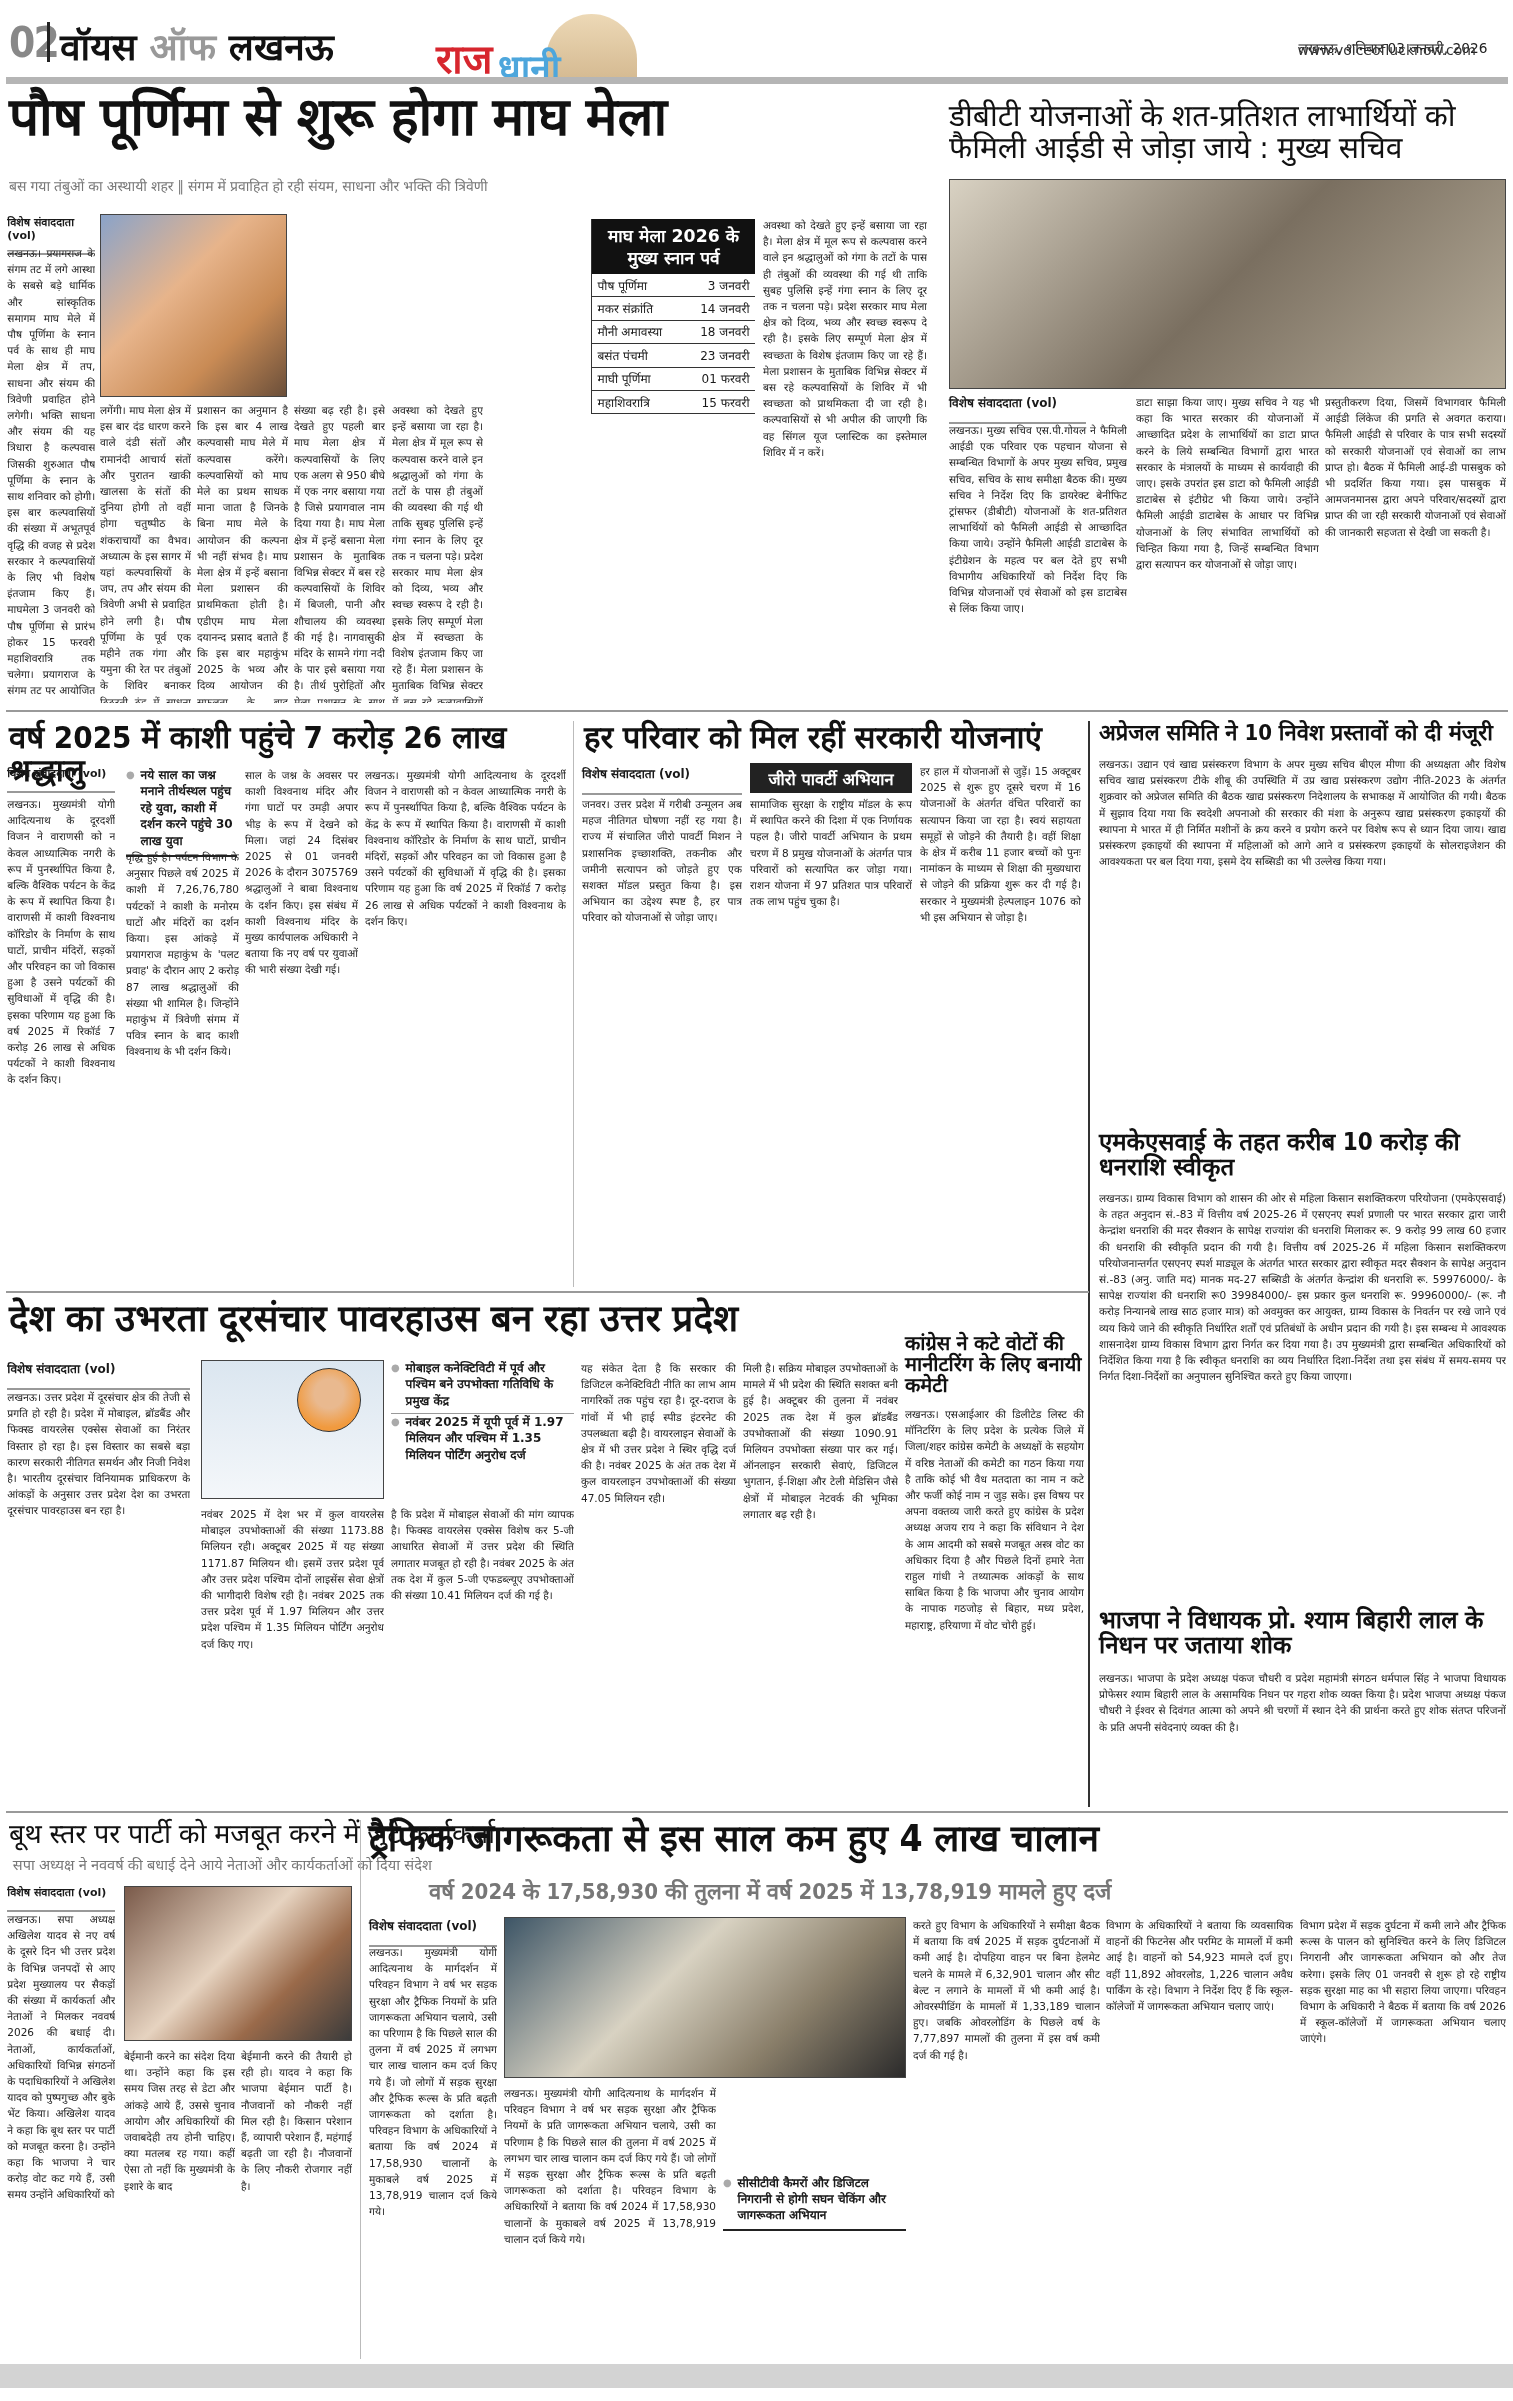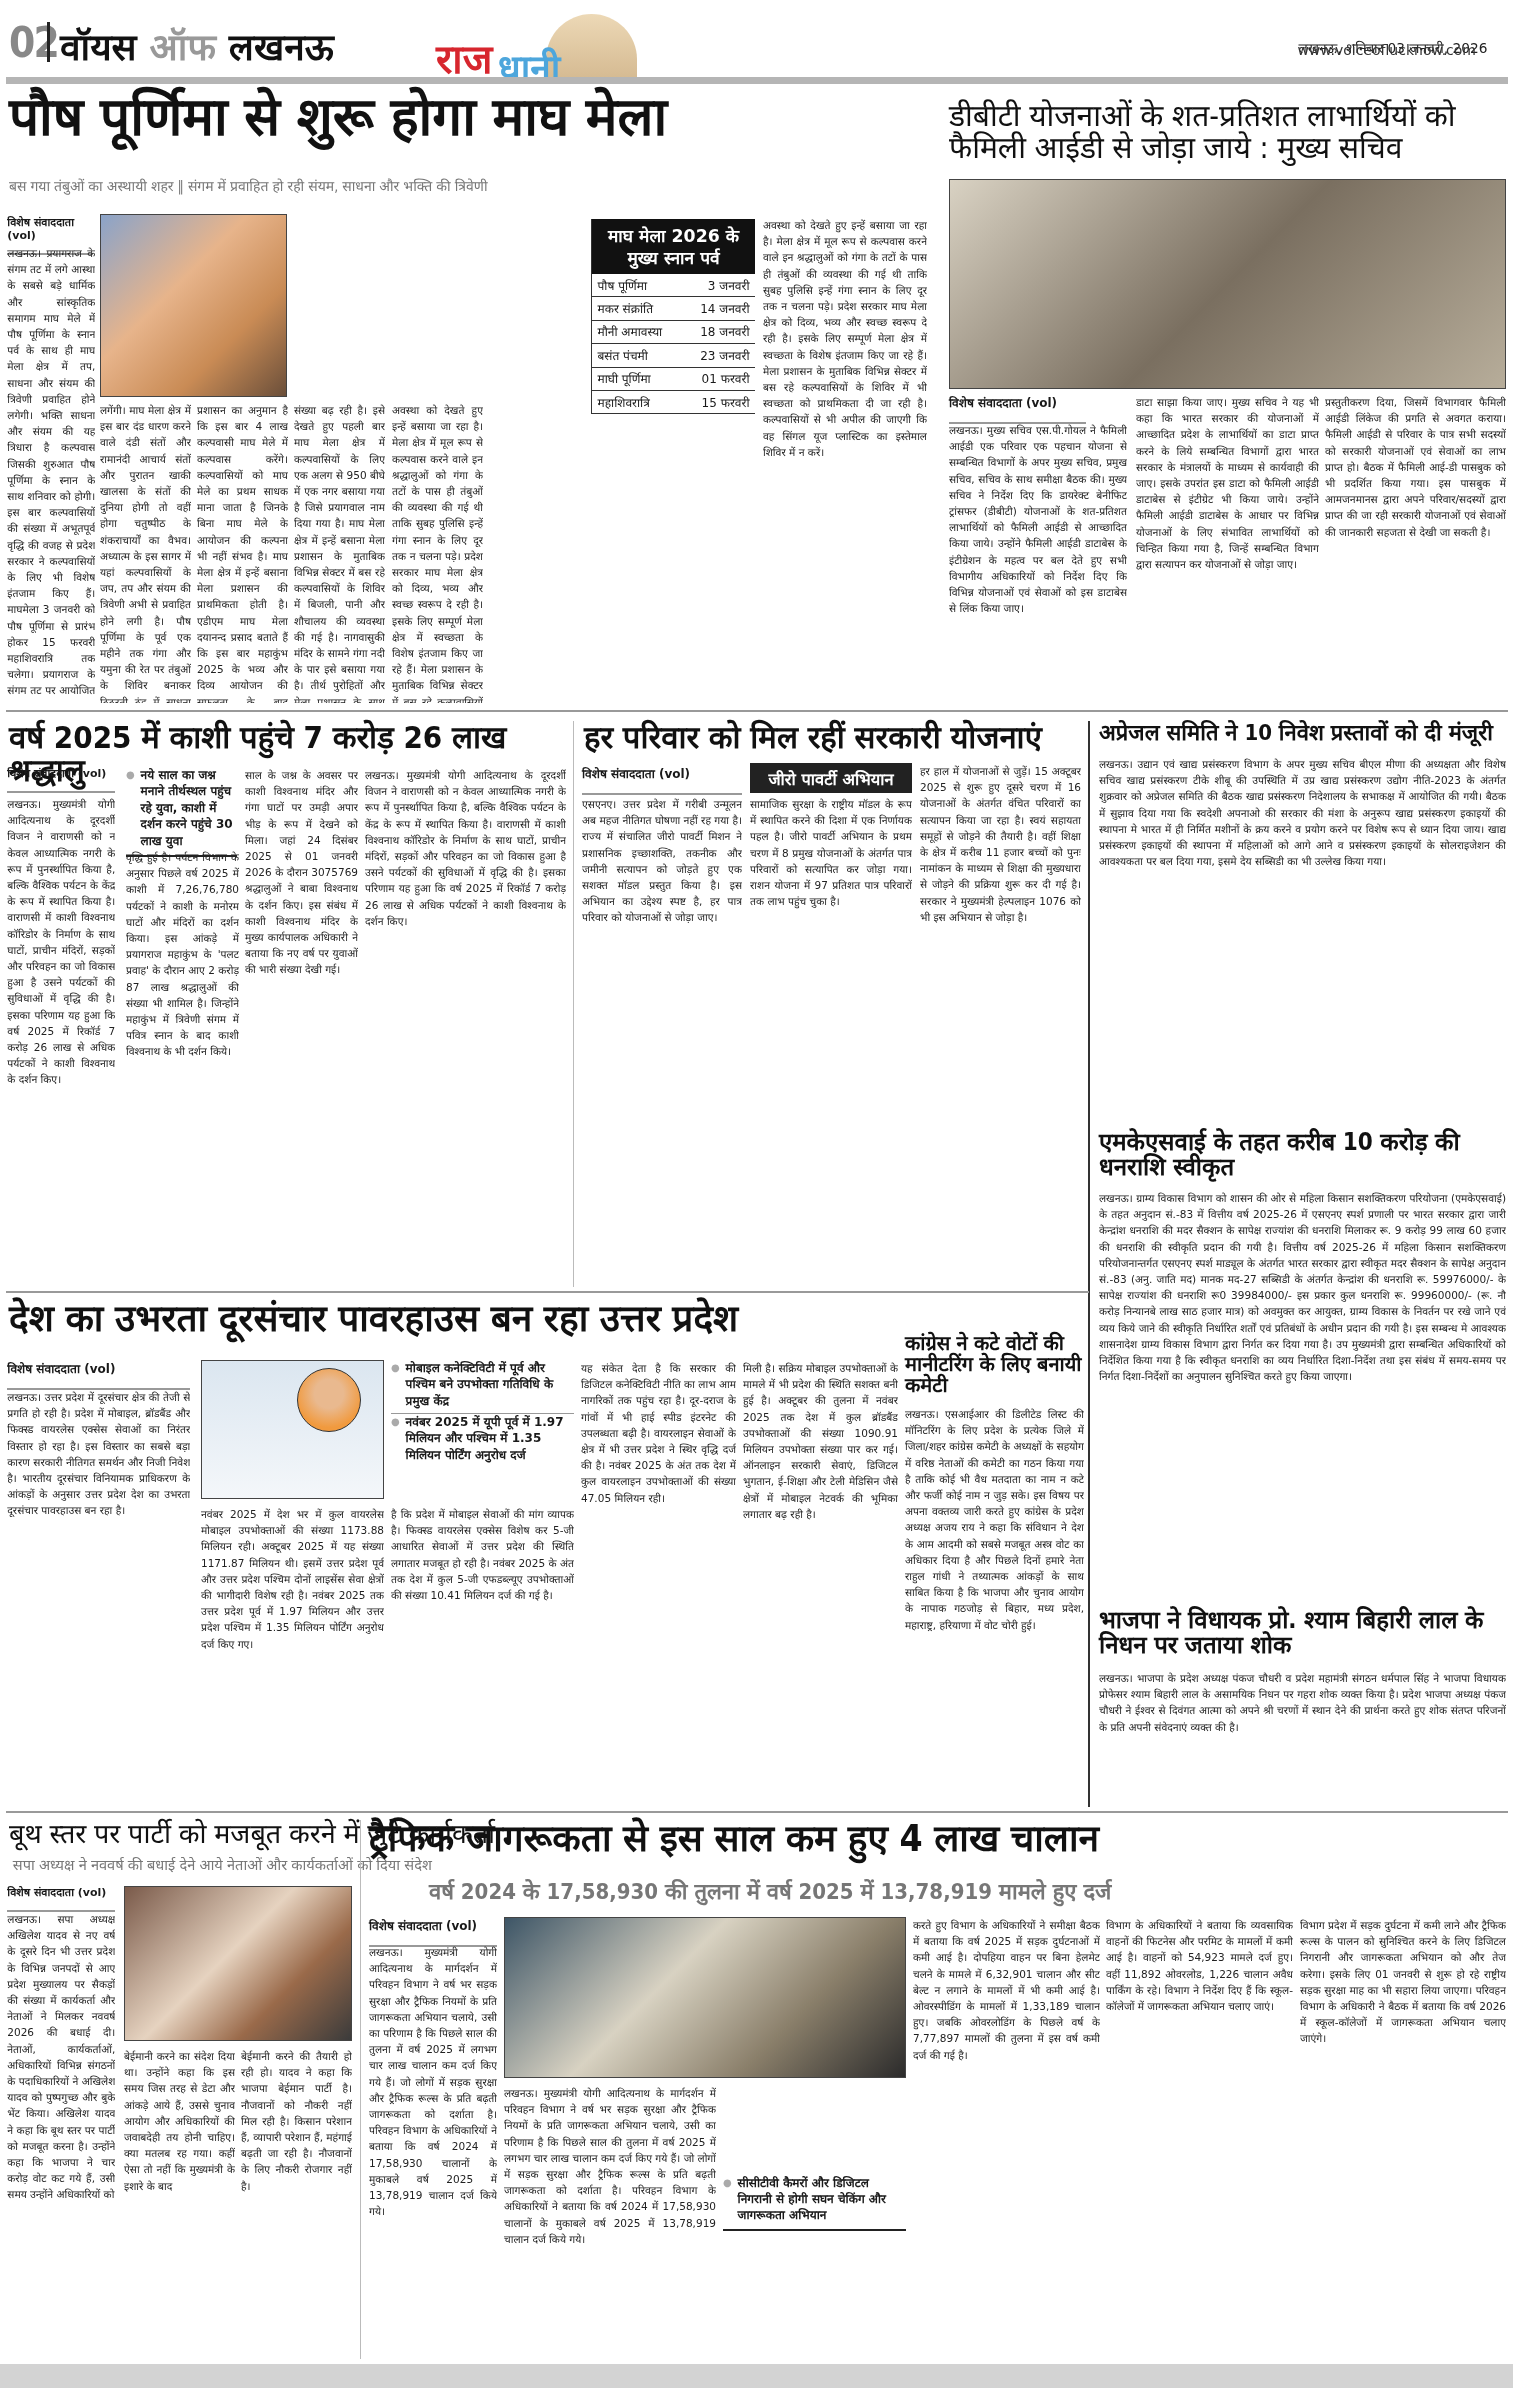--- a/index.html
+++ b/index.html
@@ -102,21 +102,21 @@
 <div class="abs col" style="left:7.3px;top:796px;width:108px;height:489px">लखनऊ। मुख्यमंत्री योगी आदित्यनाथ के दूरदर्शी विजन ने वाराणसी को न केवल आध्यात्मिक नगरी के रूप में पुनर्स्थापित किया है, बल्कि वैश्विक पर्यटन के केंद्र के रूप में स्थापित किया है। वाराणसी में काशी विश्वनाथ कॉरिडोर के निर्माण के साथ घाटों, प्राचीन मंदिरों, सड़कों और परिवहन का जो विकास हुआ है उसने पर्यटकों की सुविधाओं में वृद्धि की है। इसका परिणाम यह हुआ कि वर्ष 2025 में रिकॉर्ड 7 करोड़ 26 लाख से अधिक पर्यटकों ने काशी विश्वनाथ के दर्शन किए।</div>
 <div class="abs bullet" style="left:126px;top:767px;width:111px;border-bottom:2.7px solid #222;padding-bottom:5.5px">नये साल का जश्न मनाने तीर्थस्थल पहुंच रहे युवा, काशी में दर्शन करने पहुंचे 30 लाख युवा</div>
 <div class="abs col" style="left:126px;top:849px;width:113px;height:436px">वृद्धि हुई है। पर्यटन विभाग के अनुसार पिछले वर्ष 2025 में काशी में 7,26,76,780 पर्यटकों ने काशी के मनोरम घाटों और मंदिरों का दर्शन किया। इस आंकड़े में प्रयागराज महाकुंभ के 'पलट प्रवाह' के दौरान आए 2 करोड़ 87 लाख श्रद्धालुओं की संख्या भी शामिल है। जिन्होंने महाकुंभ में त्रिवेणी संगम में पवित्र स्नान के बाद काशी विश्वनाथ के भी दर्शन किये।</div>
 <div class="abs col" style="left:245px;top:767px;width:113px;height:518px">साल के जश्न के अवसर पर काशी विश्वनाथ मंदिर और गंगा घाटों पर उमड़ी अपार भीड़ के रूप में देखने को मिला। जहां 24 दिसंबर 2025 से 01 जनवरी 2026 के दौरान 3075769 श्रद्धालुओं ने बाबा विश्वनाथ के दर्शन किए। इस संबंध में काशी विश्वनाथ मंदिर के मुख्य कार्यपालक अधिकारी ने बताया कि नए वर्ष पर युवाओं की भारी संख्या देखी गई।</div>
 <div class="abs col" style="left:365px;top:767px;width:201px;height:518px">लखनऊ। मुख्यमंत्री योगी आदित्यनाथ के दूरदर्शी विजन ने वाराणसी को न केवल आध्यात्मिक नगरी के रूप में पुनर्स्थापित किया है, बल्कि वैश्विक पर्यटन के केंद्र के रूप में स्थापित किया है। वाराणसी में काशी विश्वनाथ कॉरिडोर के निर्माण के साथ घाटों, प्राचीन मंदिरों, सड़कों और परिवहन का जो विकास हुआ है उसने पर्यटकों की सुविधाओं में वृद्धि की है। इसका परिणाम यह हुआ कि वर्ष 2025 में रिकॉर्ड 7 करोड़ 26 लाख से अधिक पर्यटकों ने काशी विश्वनाथ के दर्शन किए।</div>
 
 <div class="abs vrule" style="left:573px;top:721px;height:566px;width:0.9px;background:#bbb"></div>
 
 <div class="abs h1" style="left:584px;top:721px;font-size:31px;width:566px;font-weight:bold">हर परिवार को मिल रहीं सरकारी योजनाएं</div>
 <div class="abs byline" style="left:582px;top:765px;width:160px;font-size:12px">विशेष संवाददाता (vol)</div>
-<div class="abs col" style="left:582px;top:796px;width:160px;height:489px">एसएनए। उत्तर प्रदेश में गरीबी उन्मूलन अब महज नीतिगत घोषणा नहीं रह गया है। राज्य में संचालित जीरो पावर्टी मिशन ने प्रशासनिक इच्छाशक्ति, तकनीक और जमीनी सत्यापन को जोड़ते हुए एक सशक्त मॉडल प्रस्तुत किया है। इस अभियान का उद्देश्य स्पष्ट है, हर पात्र परिवार को योजनाओं से जोड़ा जाए।</div>
+<div class="abs col" style="left:582px;top:796px;width:160px;height:489px">जनवर। उत्तर प्रदेश में गरीबी उन्मूलन अब महज नीतिगत घोषणा नहीं रह गया है। राज्य में संचालित जीरो पावर्टी मिशन ने प्रशासनिक इच्छाशक्ति, तकनीक और जमीनी सत्यापन को जोड़ते हुए एक सशक्त मॉडल प्रस्तुत किया है। इस अभियान का उद्देश्य स्पष्ट है, हर पात्र परिवार को योजनाओं से जोड़ा जाए।</div>
 <div class="abs boxlabel" style="left:750px;top:763px;width:162px">जीरो पावर्टी अभियान</div>
 <div class="abs col" style="left:750px;top:796px;width:162px;height:489px">सामाजिक सुरक्षा के राष्ट्रीय मॉडल के रूप में स्थापित करने की दिशा में एक निर्णायक पहल है। जीरो पावर्टी अभियान के प्रथम चरण में 8 प्रमुख योजनाओं के अंतर्गत पात्र परिवारों को सत्यापित कर जोड़ा गया। राशन योजना में 97 प्रतिशत पात्र परिवारों तक लाभ पहुंच चुका है।</div>
 <div class="abs col" style="left:920px;top:763px;width:161px;height:522px">हर हाल में योजनाओं से जुड़ें। 15 अक्टूबर 2025 से शुरू हुए दूसरे चरण में 16 योजनाओं के अंतर्गत वंचित परिवारों का सत्यापन किया जा रहा है। स्वयं सहायता समूहों से जोड़ने की तैयारी है। वहीं शिक्षा के क्षेत्र में करीब 11 हजार बच्चों को पुनः नामांकन के माध्यम से शिक्षा की मुख्यधारा से जोड़ने की प्रक्रिया शुरू कर दी गई है। सरकार ने मुख्यमंत्री हेल्पलाइन 1076 को भी इस अभियान से जोड़ा है।</div>
 
 <div class="abs vrule" style="left:1088px;top:721px;height:1086px"></div>
 
 <div class="abs h1" style="left:1099px;top:721px;font-size:22px;width:411px">अप्रेजल समिति ने 10 निवेश प्रस्तावों को दी मंजूरी</div>
 <div class="abs col" style="left:1099px;top:756px;width:407px;height:369px">लखनऊ। उद्यान एवं खाद्य प्रसंस्करण विभाग के अपर मुख्य सचिव बीएल मीणा की अध्यक्षता और विशेष सचिव खाद्य प्रसंस्करण टीके शीबू की उपस्थिति में उप्र खाद्य प्रसंस्करण उद्योग नीति-2023 के अंतर्गत शुक्रवार को अप्रेजल समिति की बैठक खाद्य प्रसंस्करण निदेशालय के सभाकक्ष में आयोजित की गयी। बैठक में सुझाव दिया गया कि स्वदेशी अपनाओ की सरकार की मंशा के अनुरूप खाद्य प्रसंस्करण इकाइयों की स्थापना मे भारत में ही निर्मित मशीनों के क्रय करने व प्रयोग करने पर विशेष रूप से ध्यान दिया जाय। खाद्य प्रसंस्करण इकाइयों की स्थापना में महिलाओं को आगे आने व प्रसंस्करण इकाइयों के सोलराइजेशन की आवश्यकता पर बल दिया गया, इसमे देय सब्सिडी का भी उल्लेख किया गया।</div>
 
 <div class="abs h1" style="left:1099px;top:1130px;font-size:24px;width:411px">एमकेएसवाई के तहत करीब 10 करोड़ की धनराशि स्वीकृत</div>

